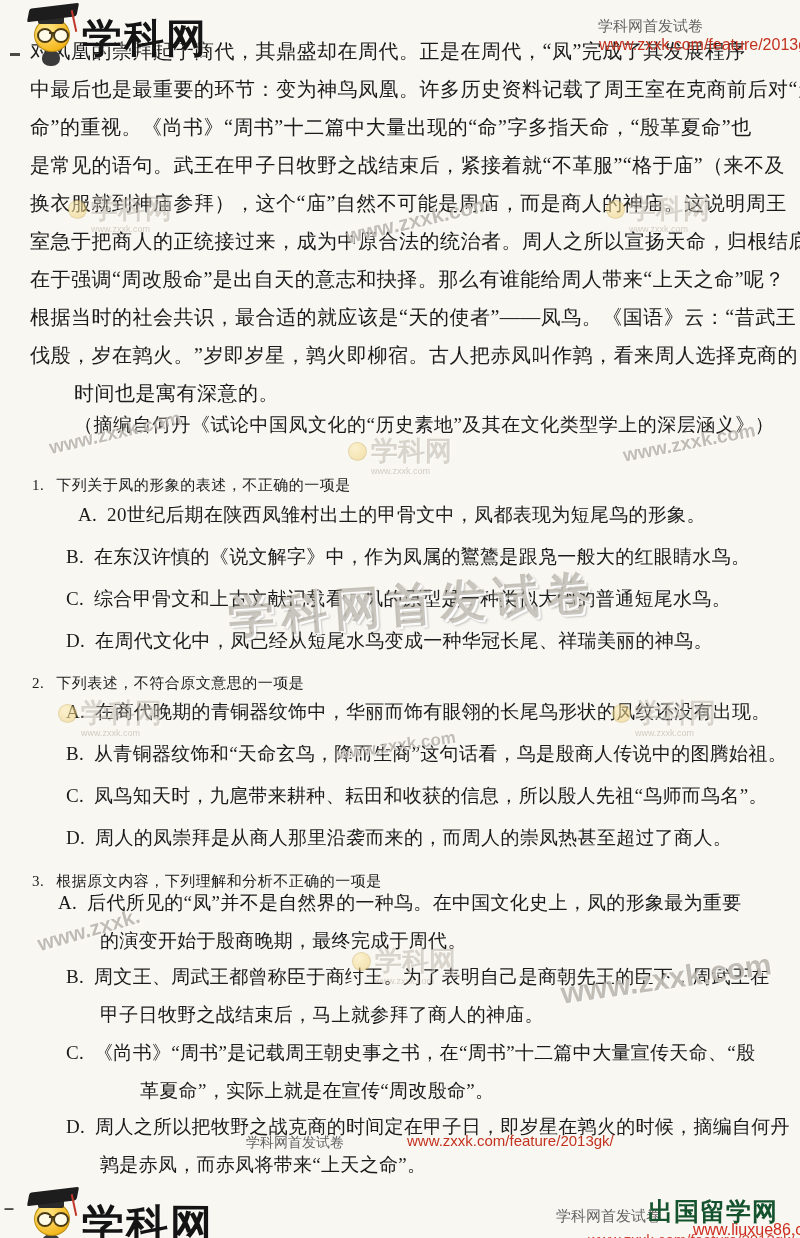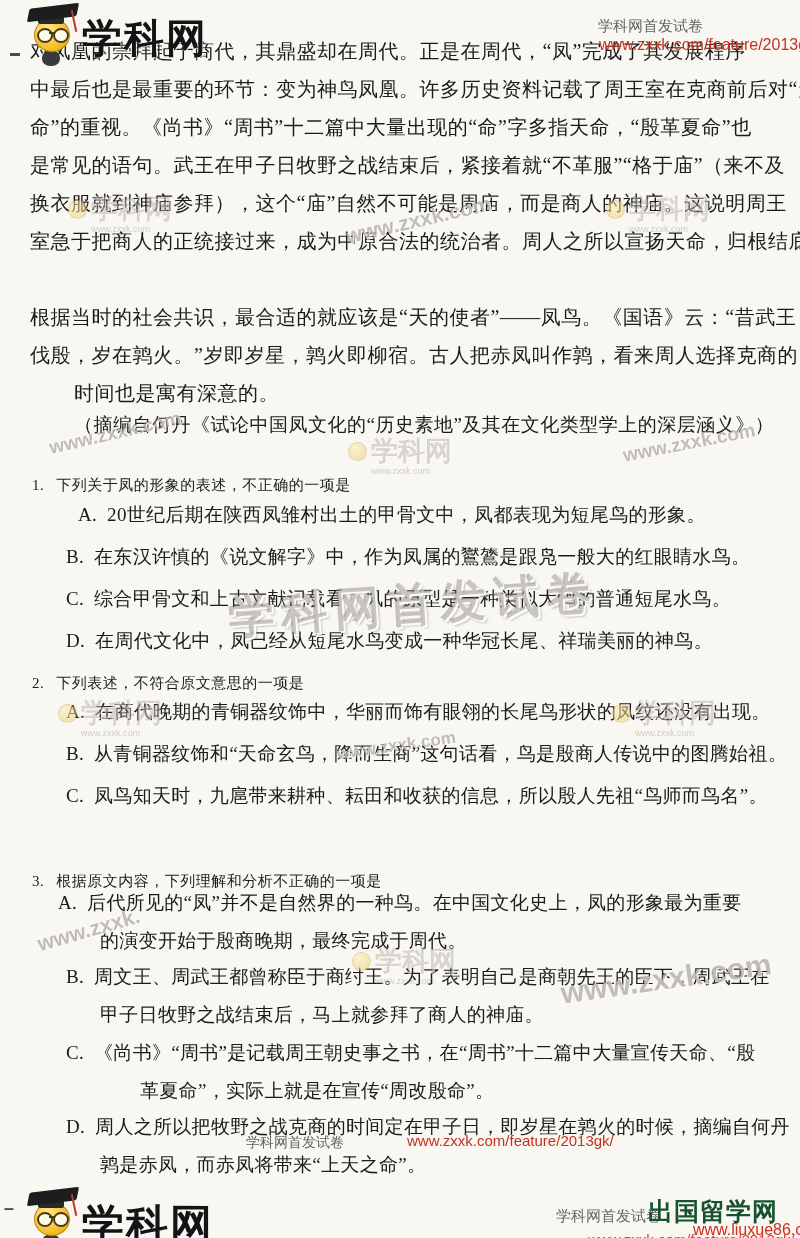--- a/index.html
+++ b/index.html
@@ -92,20 +92,21 @@
 
   <div class="gray-label" style="left:598px;top:17px;font-size:15px;">学科网首发试卷</div>
   <div class="red-url" style="left:556px;top:36px;font-size:16px;">www.zxxk.com/feature/2013gk/</div>
 
   <div class="line" style="left:30px;top:38px;">对凤凰的崇拜起于商代，其鼎盛却在周代。正是在周代，“凤”完成了其发展程序</div>
   <div class="line" style="left:30px;top:76px;">中最后也是最重要的环节：变为神鸟凤凰。许多历史资料记载了周王室在克商前后对“天</div>
   <div class="line" style="left:30px;top:114px;">命”的重视。《尚书》“周书”十二篇中大量出现的“命”字多指天命，“殷革夏命”也</div>
   <div class="line" style="left:30px;top:152px;">是常见的语句。武王在甲子日牧野之战结束后，紧接着就“不革服”“格于庙”（来不及</div>
   <div class="line" style="left:30px;top:190px;">换衣服就到神庙参拜），这个“庙”自然不可能是周庙，而是商人的神庙。这说明周王</div>
   <div class="line" style="left:30px;top:228px;">室急于把商人的正统接过来，成为中原合法的统治者。周人之所以宣扬天命，归根结底</div>
+  <div class="line" style="left:30px;top:266px;">在于强调“周改殷命”是出自天的意志和抉择。那么有谁能给周人带来“上天之命”呢？</div>
   <div class="line" style="left:30px;top:304px;">根据当时的社会共识，最合适的就应该是“天的使者”——凤鸟。《国语》云：“昔武王</div>
   <div class="line" style="left:30px;top:342px;">伐殷，岁在鹑火。”岁即岁星，鹑火即柳宿。古人把赤凤叫作鹑，看来周人选择克商的</div>
   <div class="line" style="left:30px;top:380px;margin-left:44px;">时间也是寓有深意的。</div>
   <div class="attr" style="left:74px;top:412px;">（摘编自何丹《试论中国凤文化的“历史素地”及其在文化类型学上的深层涵义》）</div>
 
   <div class="qstem" style="left:32px;top:460px;">
     <span class="num">1.</span><span>下列关于凤的形象的表述，不正确的一项是</span>
   </div>
   <div class="opt" style="left:66px;top:502px;margin-left:12px;">
     <span class="lbl">A.</span><span>20世纪后期在陕西凤雏村出土的甲骨文中，凤都表现为短尾鸟的形象。</span>
@@ -124,20 +125,23 @@
     <span class="num">2.</span><span>下列表述，不符合原文意思的一项是</span>
   </div>
   <div class="opt" style="left:66px;top:699px;">
     <span class="lbl">A.</span><span>在商代晚期的青铜器纹饰中，华丽而饰有眼翎的长尾鸟形状的凤纹还没有出现。</span>
   </div>
   <div class="opt" style="left:66px;top:741px;">
     <span class="lbl">B.</span><span>从青铜器纹饰和“天命玄鸟，降而生商”这句话看，鸟是殷商人传说中的图腾始祖。</span>
   </div>
   <div class="opt" style="left:66px;top:783px;">
     <span class="lbl">C.</span><span>凤鸟知天时，九扈带来耕种、耘田和收获的信息，所以殷人先祖“鸟师而鸟名”。</span>
+  </div>
+  <div class="opt" style="left:66px;top:825px;">
+    <span class="lbl">D.</span><span>周人的凤崇拜是从商人那里沿袭而来的，而周人的崇凤热甚至超过了商人。</span>
   </div>
 
   <div class="qstem" style="left:32px;top:856px;">
     <span class="num">3.</span><span>根据原文内容，下列理解和分析不正确的一项是</span>
   </div>
   <div class="opt" style="left:58px;top:890px;">
     <span class="lbl">A.</span><span>后代所见的“凤”并不是自然界的一种鸟。在中国文化史上，凤的形象最为重要</span>
   </div>
   <div class="opt" style="left:100px;top:928px;">的演变开始于殷商晚期，最终完成于周代。</div>
   <div class="opt" style="left:66px;top:964px;">

